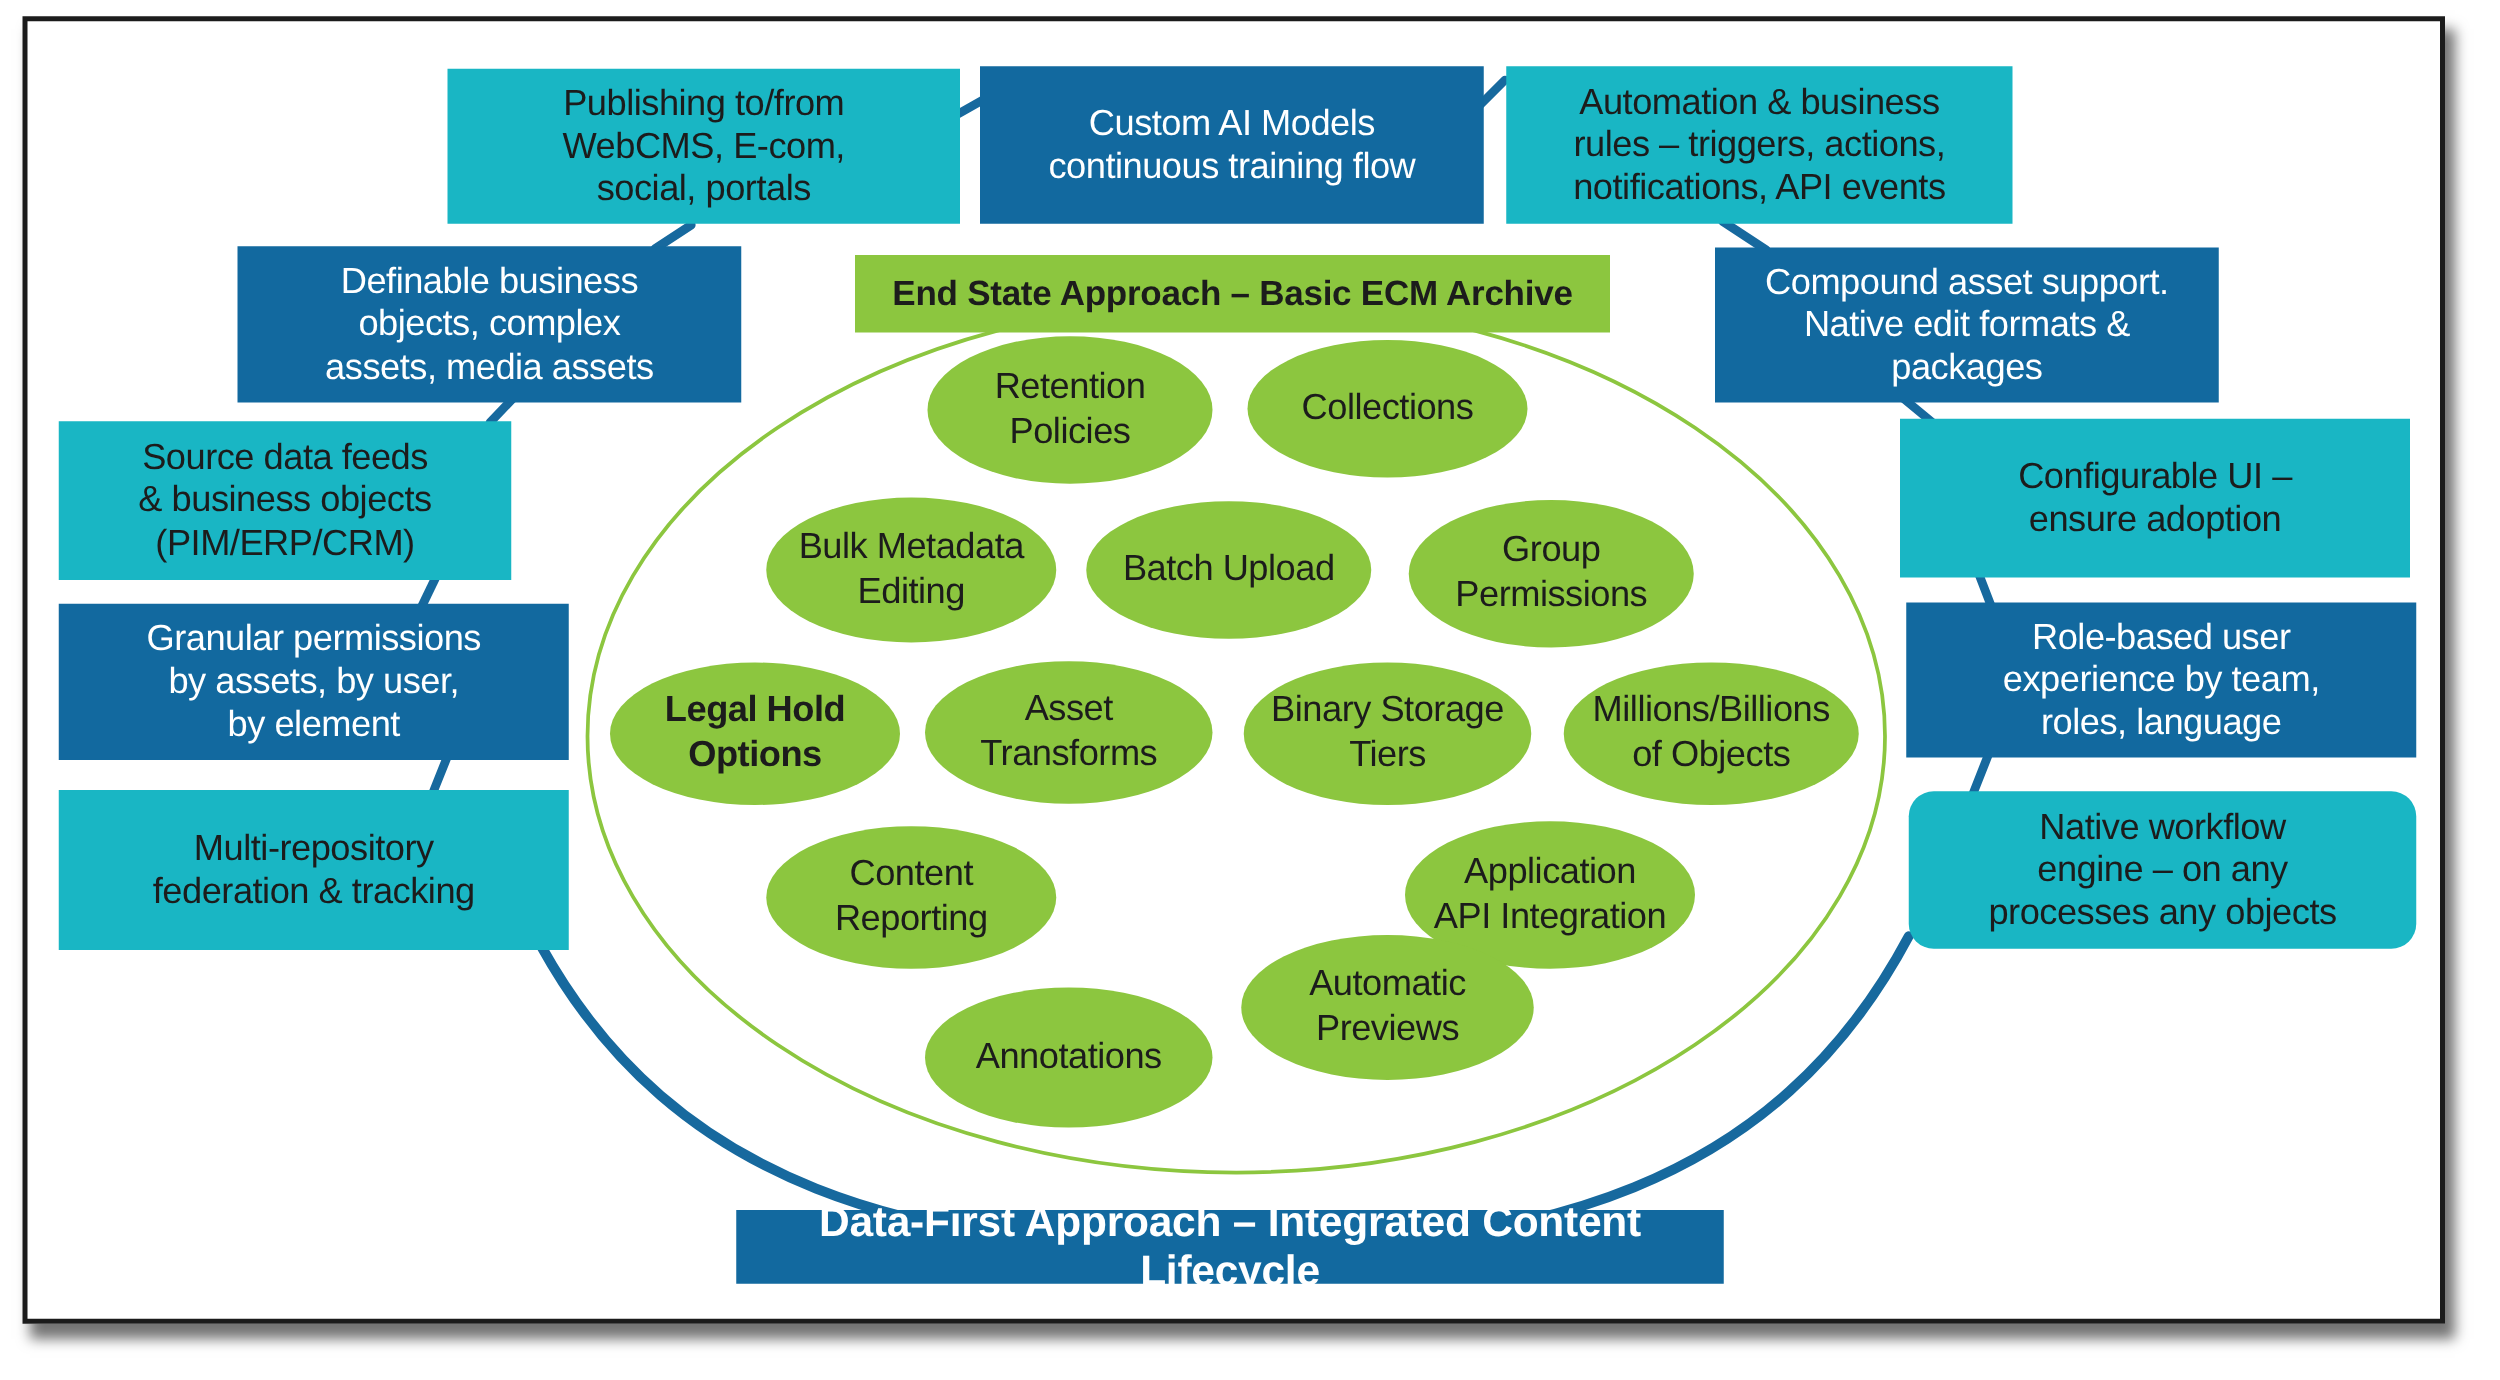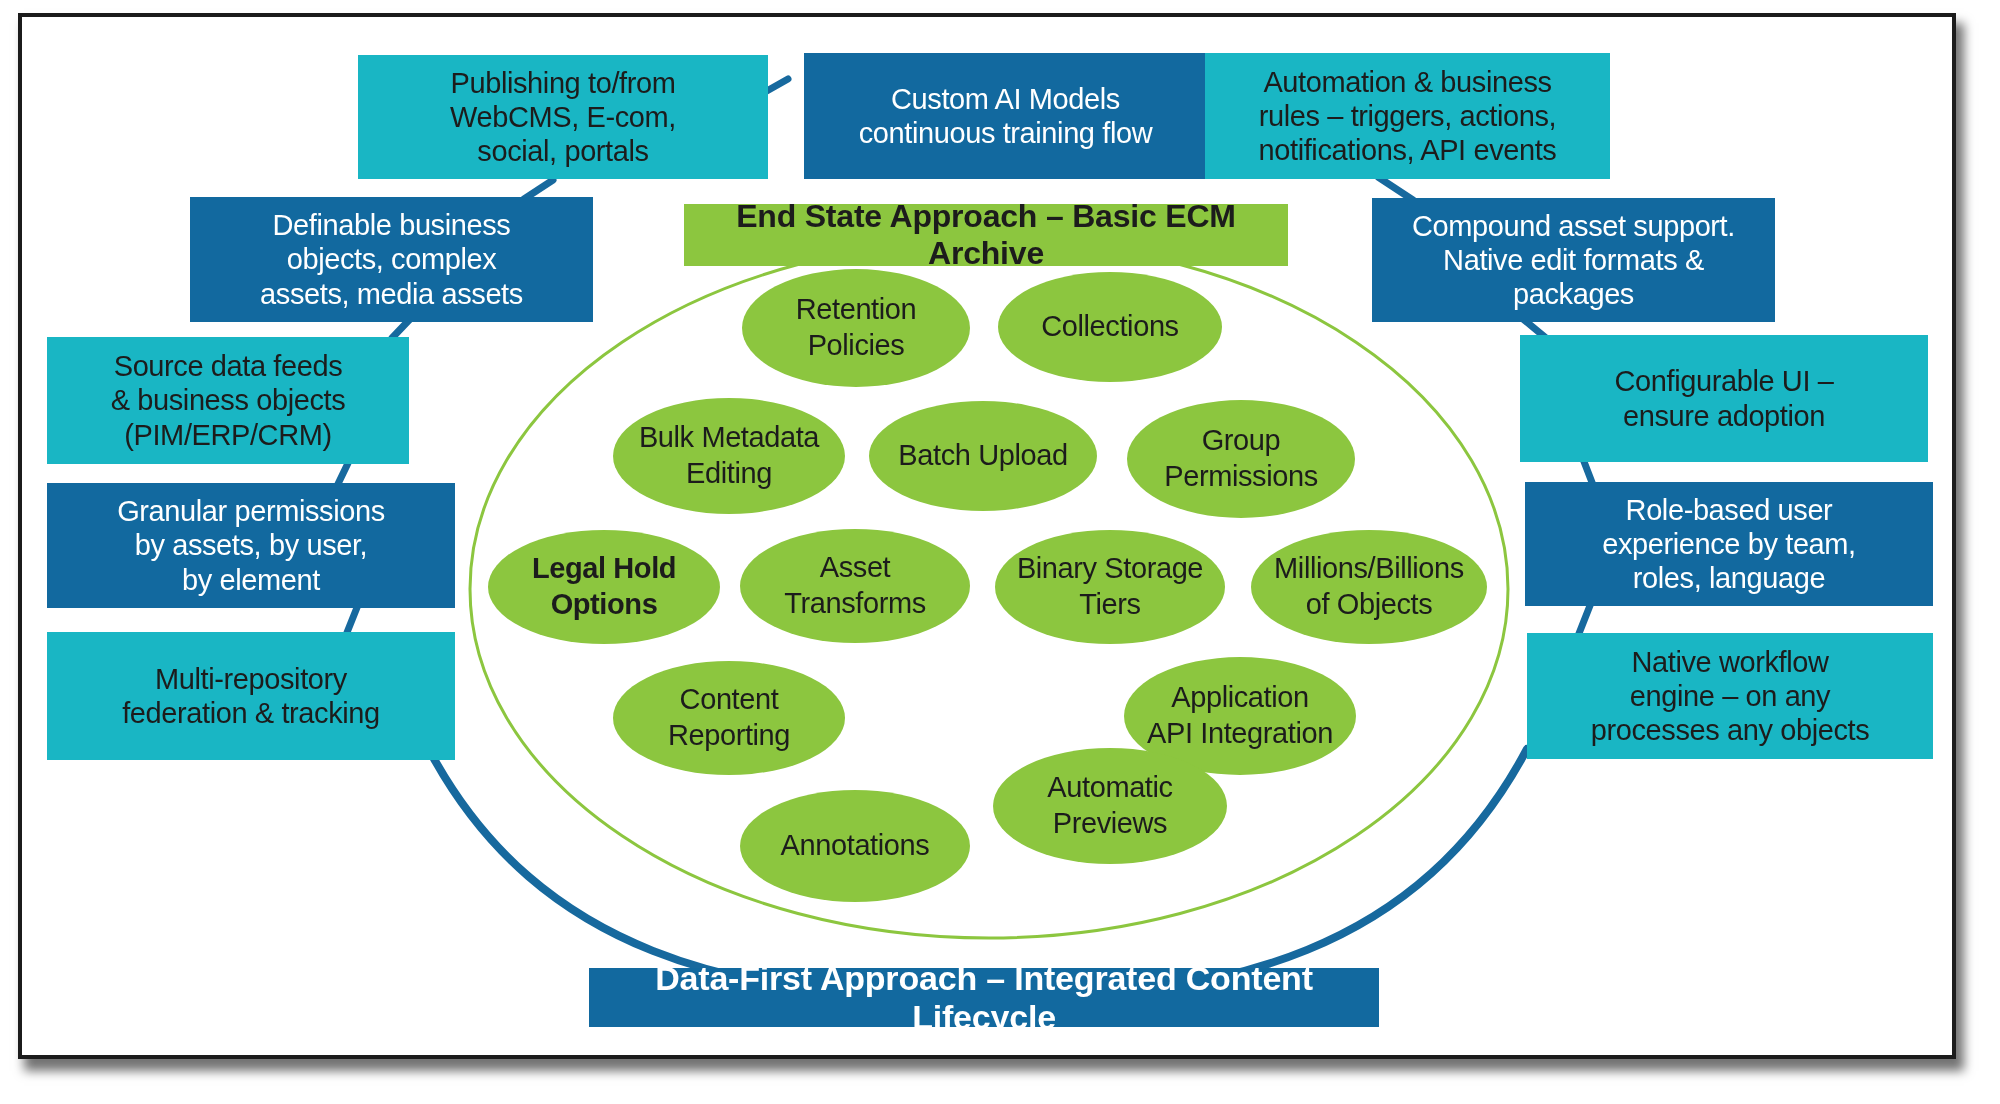--- a/index.html
+++ b/index.html
@@ -12,36 +12,36 @@
   .lines{position:absolute;left:0;top:0;z-index:2;}
   .node{position:absolute;z-index:3;display:flex;align-items:center;justify-content:center;
         text-align:center;}
   .lbl{white-space:pre-line;display:block;width:100%;}
   .box .lbl{font-size:29px;line-height:1.18;letter-spacing:-0.4px;}
   .teal{background:var(--teal);color:var(--text-dark);}
   .blue{background:var(--blue);color:var(--text-light);}
   .cap{background:var(--green);color:var(--text-dark);border-radius:50%;}
   .cap .lbl{font-size:29px;line-height:1.24;letter-spacing:-0.4px;}
   .title-box{background:var(--green);color:var(--text-dark);}
-  .title-box .lbl{font-size:32px;font-weight:700;letter-spacing:-0.2px;}
+  .title-box .lbl{font-size:28px;font-weight:700;letter-spacing:-0.2px;}
   .banner{background:var(--blue);color:var(--text-light);}
   .banner .lbl{font-size:34px;font-weight:700;letter-spacing:-0.2px;}
 
   
   .b-publishing{left:358px;top:55px;width:410px;height:124px;}
-  .b-custom-ai{left:784px;top:53px;width:403px;height:126px;margin-left:20px;}
+  .b-custom-ai{left:784px;top:53px;width:403px;height:126px;}
   .b-automation{left:1205px;top:53px;width:405px;height:126px;}
   .b-definable{left:190px;top:197px;width:403px;height:125px;}
   .b-source{left:47px;top:337px;width:362px;height:127px;}
   .b-granular{left:47px;top:483px;width:408px;height:125px;}
   .b-multi{left:47px;top:632px;width:408px;height:128px;}
   .b-compound{left:1372px;top:198px;width:403px;height:124px;align-items:center;}
   .b-configurable{left:1520px;top:335px;width:408px;height:127px;}
   .b-role{left:1525px;top:482px;width:408px;height:124px;}
-  .b-native{left:1527px;top:633px;width:406px;height:126px;}
+  .b-native{left:1527px;top:633px;width:406px;height:126px;border-radius:20px;}
   .t-title{left:684px;top:204px;width:604px;height:62px;}
   .t-banner{left:589px;top:968px;width:790px;height:59px;}
 
   
   .e-retention{left:742px;top:269px;width:228px;height:118px;}
   .e-collections{left:998px;top:272px;width:224px;height:110px;}
   .e-bulk{left:613px;top:398px;width:232px;height:116px;}
   .e-batch{left:869px;top:401px;width:228px;height:110px;}
   .e-group{left:1127px;top:400px;width:228px;height:118px;}
   .e-legal{left:488px;top:530px;width:232px;height:114px;font-weight:bold;}

